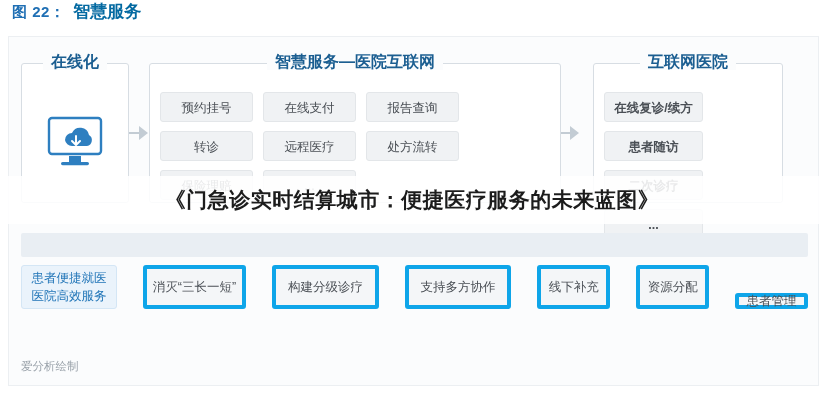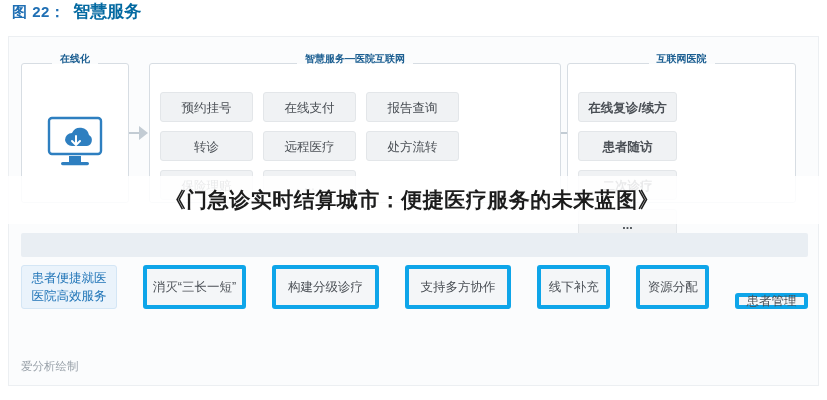--- a/index.html
+++ b/index.html
@@ -55,21 +55,21 @@
     border: 1px solid #d7dde3;
     border-radius: 3px;
     background: #ffffff;
   }
   .group-title {
     position: absolute;
     top: -12px;
     left: 0;
     width: 100%;
     text-align: center;
-    font-size: 10px;
+    font-size: 16px;
     font-weight: bold;
     color: #1b5e91;
   }
   .group-title span {
     background: #fbfcfd;
     padding: 0 8px;
   }
 
   
   #group-online {
@@ -87,23 +87,23 @@
 
   
   #group-center {
     left: 140px;
     top: 26px;
     width: 412px;
     height: 140px;
   }
   
   #group-right {
-    left: 558px;
+    left: 584px;
     top: 26px;
-    width: 229px;
+    width: 190px;
     height: 140px;
   }
 
   .chips {
     position: absolute;
     left: 10px;
     top: 28px;
     right: 10px;
     display: flex;
     flex-wrap: wrap;

